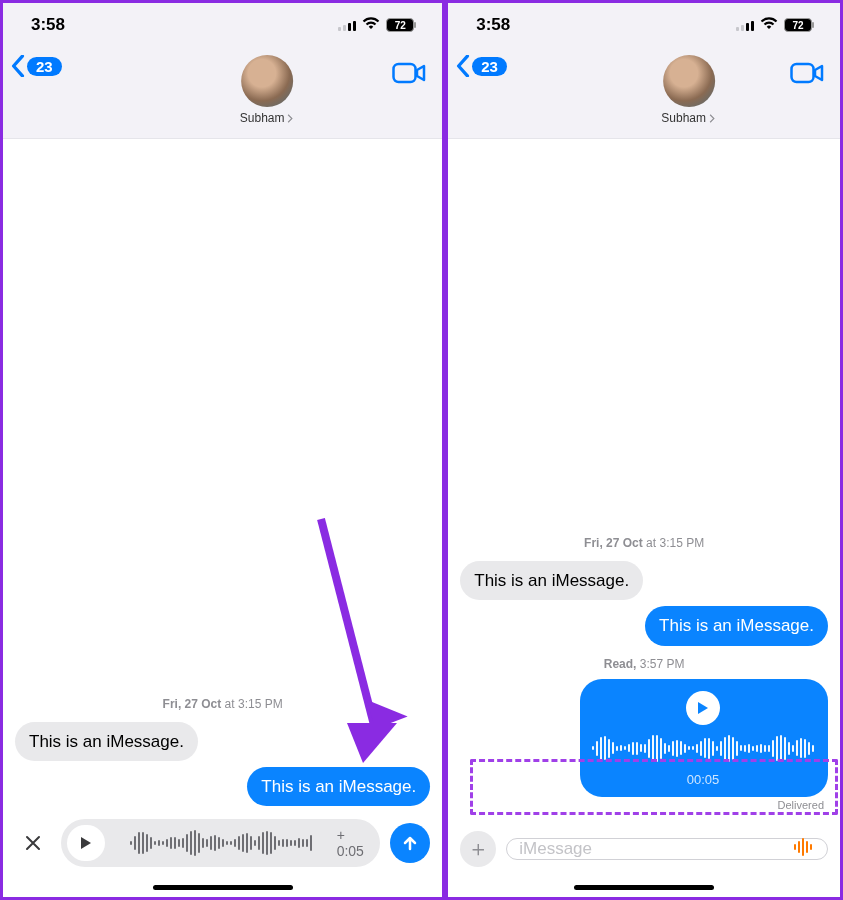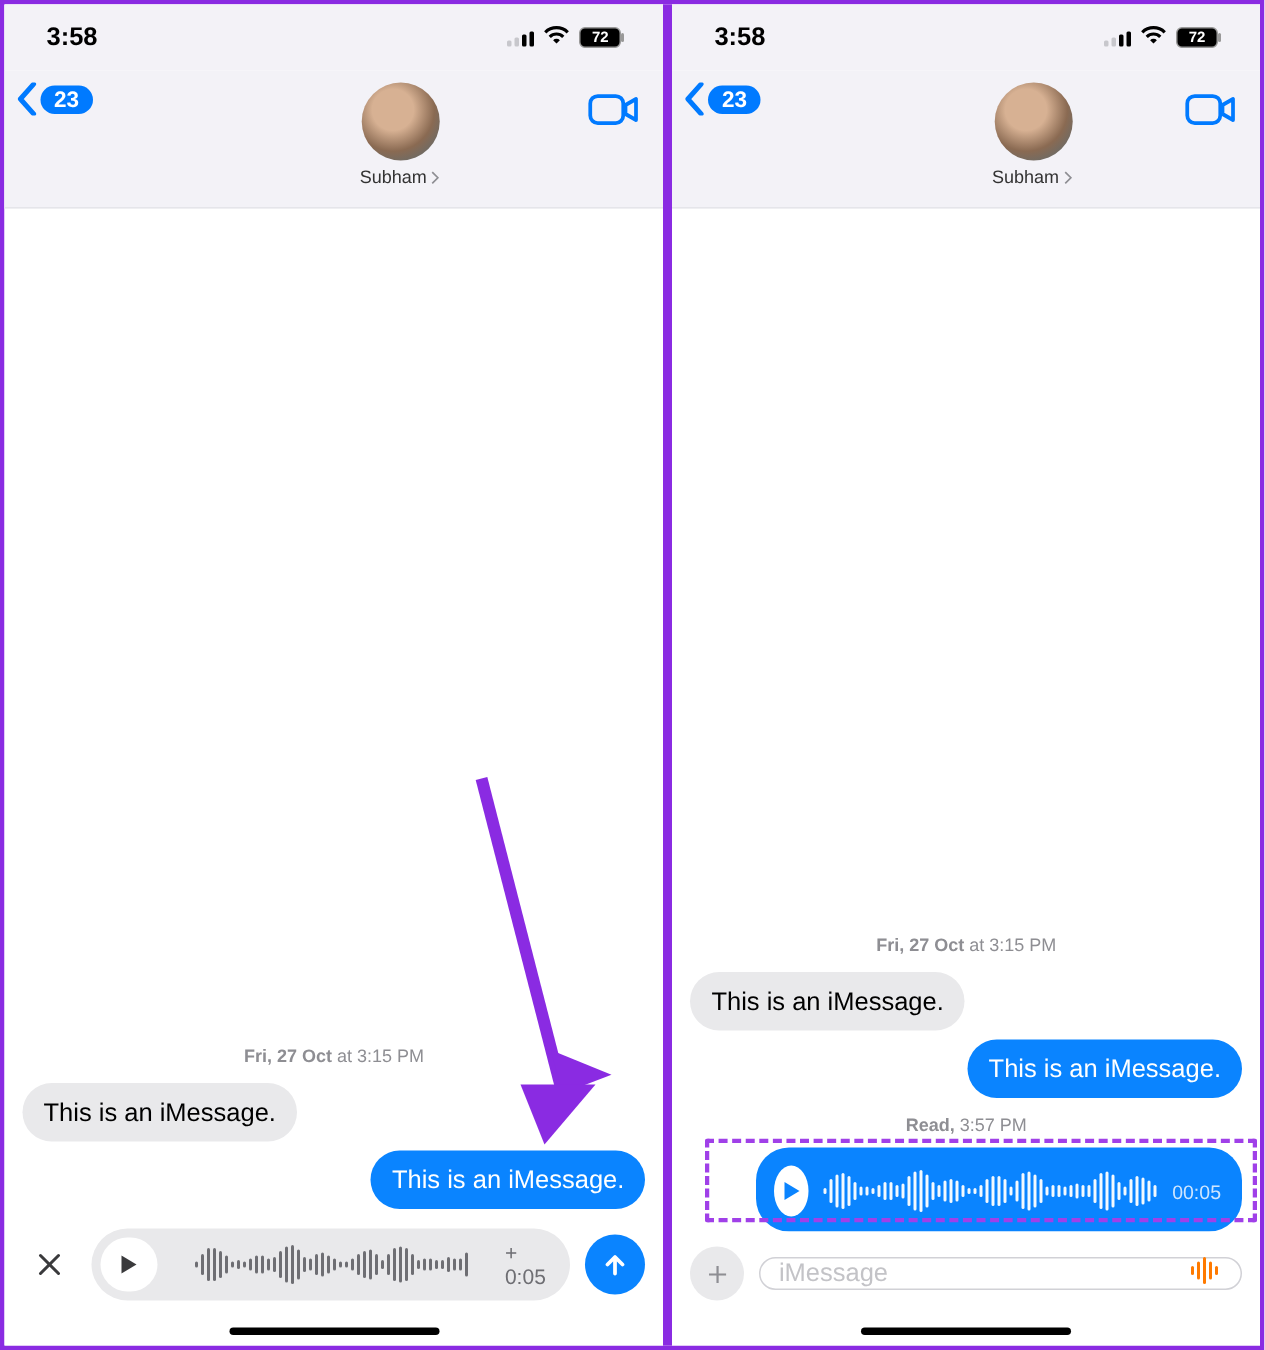--- a/index.html
+++ b/index.html
@@ -45,21 +45,21 @@
   .send-btn { width: 40px; height: 40px; border-radius: 50%; background: #0a84ff; display:flex; align-items:center; justify-content:center; cursor:pointer;}
 
   .arrow-annot { position:absolute; pointer-events:none; }
   
   .file-card { background:#e9e9eb; border-radius:18px; padding:14px; display:flex; align-items:center; gap:14px; max-width: 84%; margin:4px 0;}
   .file-icon { width:52px; height:60px; background:#fff; border-radius:6px; display:flex; align-items:center; justify-content:center; box-shadow: 0 1px 2px rgba(0,0,0,.15);}
   .file-title { font-size:16px; font-weight:600; color:#000;}
   .file-sub { font-size:13px; color:#8e8e93;}
 
   .audio-bubble { background:#0a84ff; border-radius:22px; padding:12px 14px 10px 12px; display:flex; flex-direction:column; gap:8px; max-width: 88%; color:#fff;}
-  .audio-top { display:flex; align-items:center; gap:10px;}
+  .audio-top { display:flex; align-items:center; gap:10px;flex-direction:column;}
   .play-circle { width:34px; height:34px; border-radius:50%; background:#fff; display:flex; align-items:center; justify-content:center; cursor:pointer;}
   .wave-white { flex:1; display:flex; align-items:center; gap:2px; height:30px;}
   .wave-white span { width:2px; background:#fff; border-radius:1px; opacity:.95;}
   .audur { font-size:13px; color:#cfe6ff; }
   .transcript { font-size:14px; color:#e9f3ff; line-height:1.3; }
   .dash-box { border:3px dashed #a040e8; border-radius:2px; position:absolute; pointer-events:none;}
 
   .compose-normal { display:flex; align-items:center; gap:10px; padding: 10px 12px 30px 12px;}
   .plus-btn { width:36px; height:36px; border-radius:50%; background:#e9e9eb; display:flex; align-items:center; justify-content:center; color:#8e8e93; font-size:22px; cursor:pointer;}
   .text-pill { flex:1; border:1px solid #d1d1d6; border-radius:20px; height:22px; display:flex; align-items:center; padding:0 12px; justify-content:space-between;}
@@ -320,20 +320,21 @@
                 <span style="height: 20.3656px;"></span>
                 <span style="height: 18.6979px;"></span>
                 <span style="height: 13.0915px;"></span>
                 <span style="height: 7.07169px;"></span>
               </div>
             <div class="audur">00:05</div>
           </div>
         </div>
       </div>
       <div class="dash-box" style="left:22px; right:2px; bottom:6px; height:56px;"></div>
+      <div class="subtext">Delivered</div>
     </div>
 
     <div class="compose-normal">
       <div class="plus-btn">＋</div>
       <div class="text-pill">
         <span class="placeholder">iMessage</span>
         <span class="mic-wave">
           <svg width="22" height="18" viewBox="0 0 22 18">
               <g stroke="#ff7a00" stroke-width="2" stroke-linecap="round">
                 <line x1="2" y1="7" x2="2" y2="11"></line>

